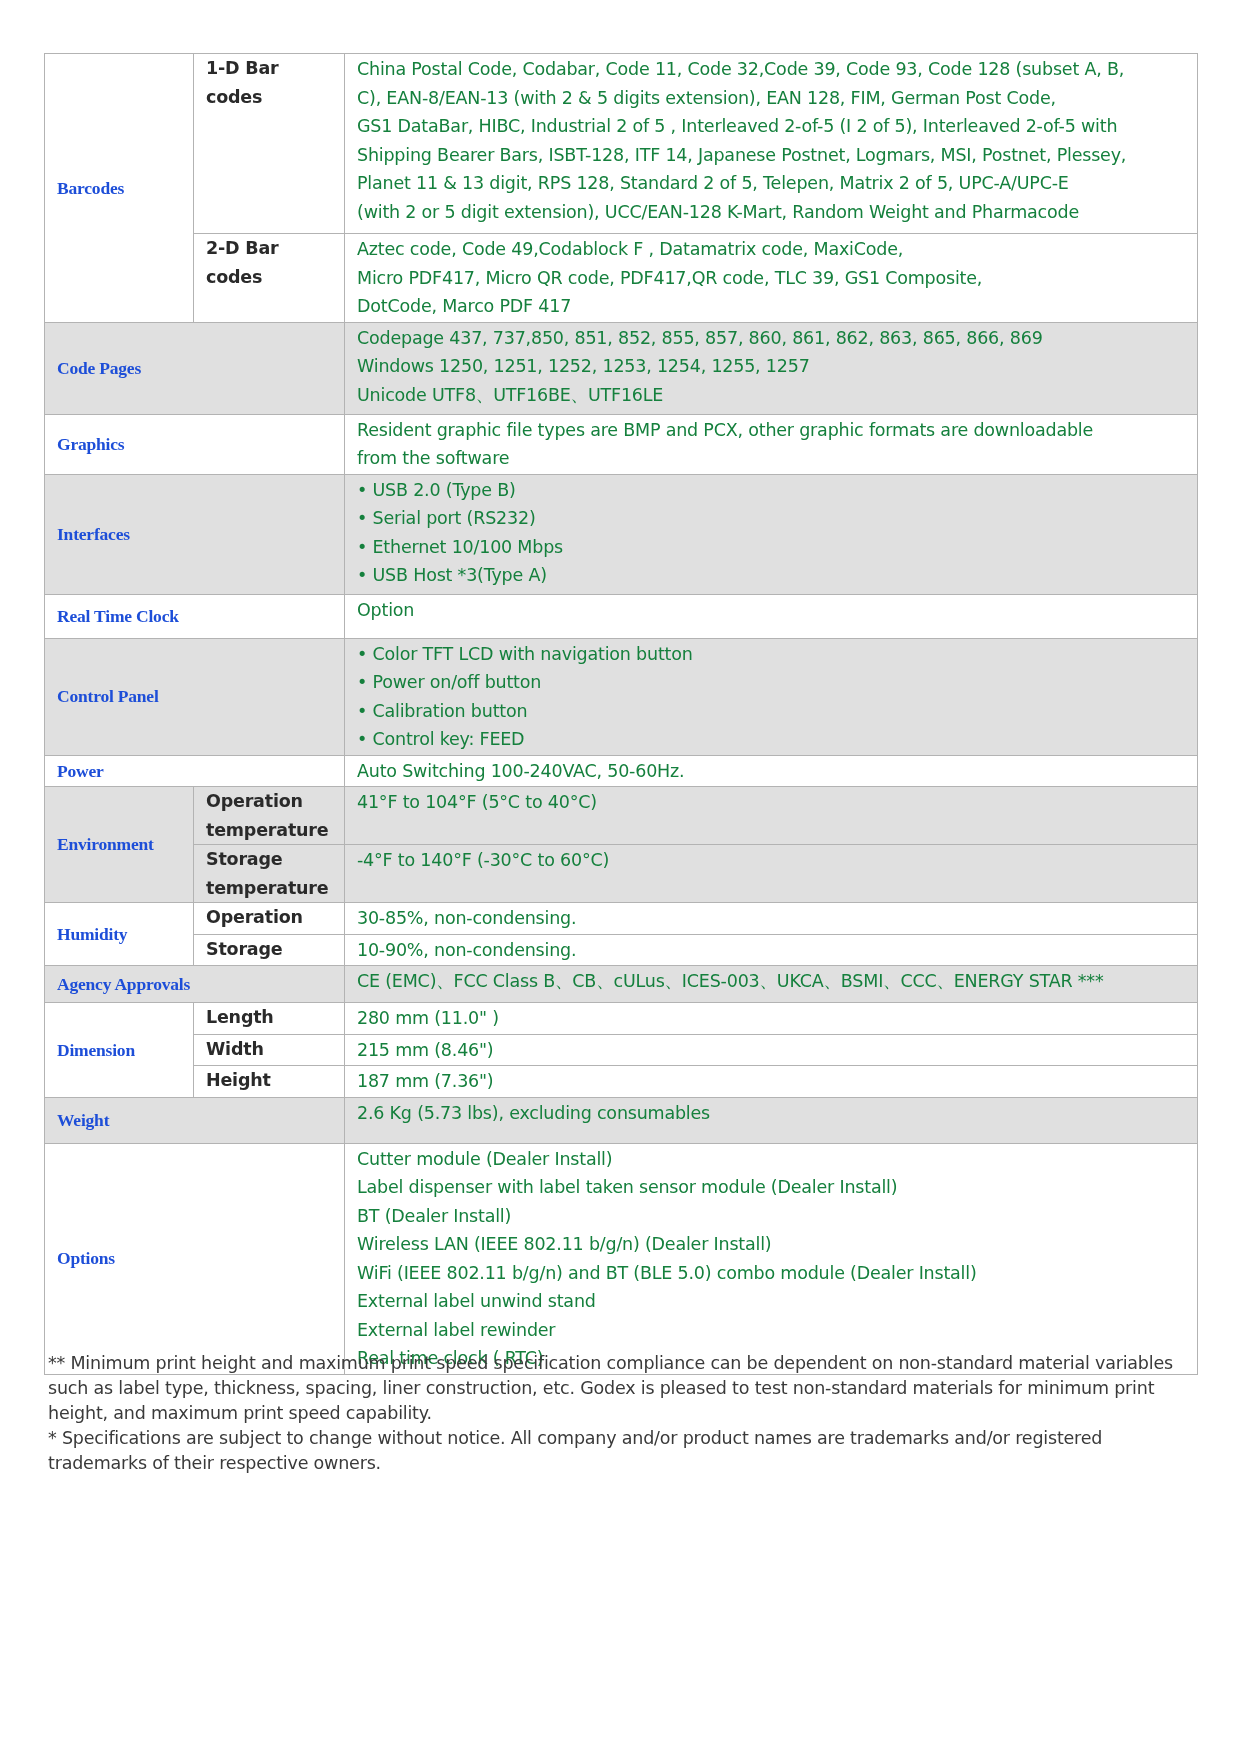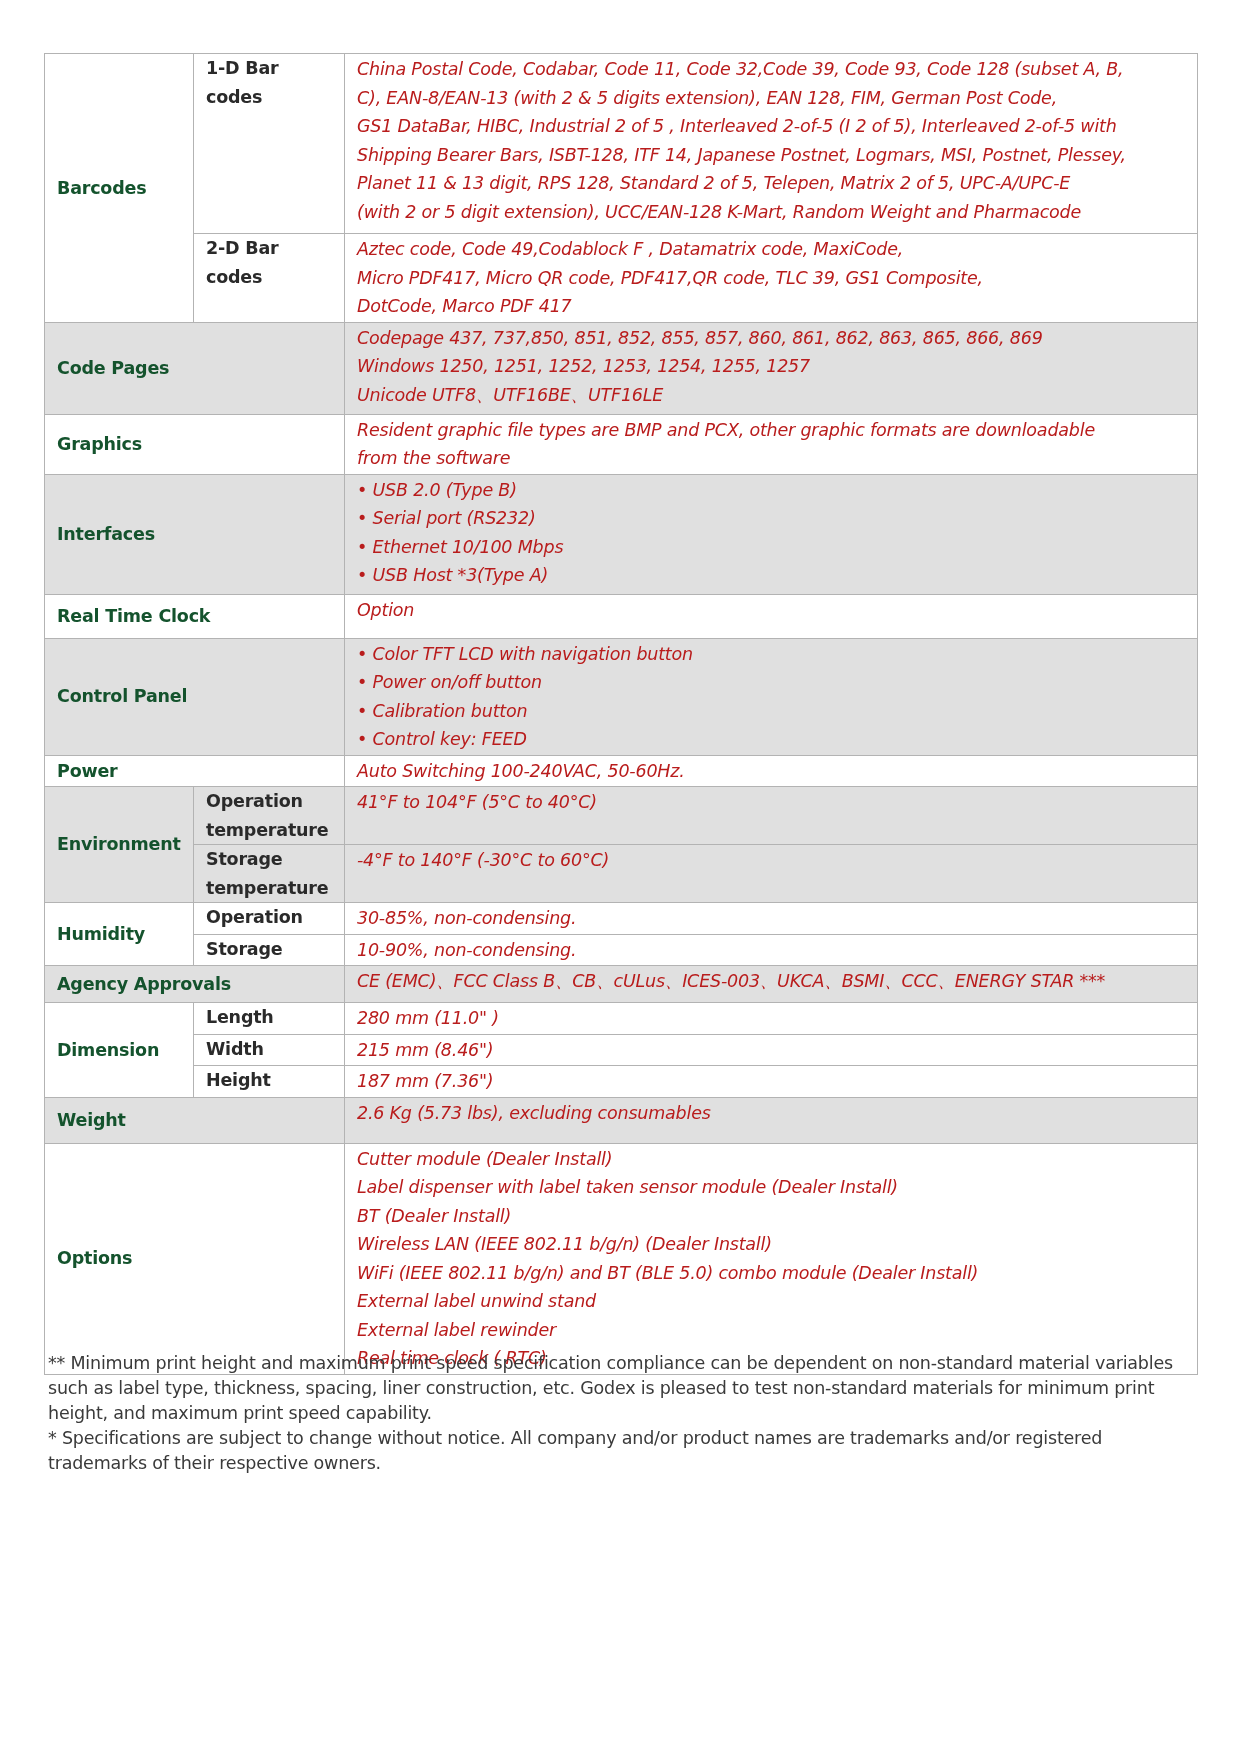--- a/index.html
+++ b/index.html
@@ -3,22 +3,22 @@
 <meta charset="utf-8">
 <style>
   html, body { margin: 0; padding: 0; background: #ffffff; }
   body { width: 1241px; height: 1754px; position: relative; font-family: "DejaVu Sans", sans-serif; color: #2a2a2a; }
   table.spec {
     position: absolute; left: 44px; top: 53px; width: 1153px;
     border-collapse: collapse; table-layout: fixed;
     font-size: 17.5px; letter-spacing: -0.2px;
   }
   table.spec td { border: 1.5px solid #b3b3b3; vertical-align: middle; padding: 0 12px; line-height: 28.5px; }
-  table.spec td.k { font-weight: bold; color: #14532d; }
-  table.spec td.v { color: #b91c1c; vertical-align: top; padding-top: 1px; padding-bottom: 1px; font-style: italic; }
+  table.spec td.k { font-weight: bold; color: #1d4ed8; font-family: Liberation Serif, serif; }
+  table.spec td.v { color: #15803d; vertical-align: top; padding-top: 1px; padding-bottom: 1px; }
   table.spec td.sub { vertical-align: top; font-weight: bold; }
   tr.g td { background: #e0e0e0; }
   tr.w td { background: #ffffff; }
   td.v div { white-space: nowrap; }
   .c1 { width: 149px; } .c2 { width: 151px; } .c3 { width: 853px; }
   .foot { position: absolute; left: 48px; top: 1351px; width: 1150px; font-size: 17.5px; line-height: 25px; color: #3a3a3a; letter-spacing: -0.2px; }
   .foot p { margin: 0; }
   .h-1d { height: 180px; } .h-2d { height: 88px; }
   .h-cp { height: 92px; } .h-gr { height: 58px; } .h-if { height: 120px; }
   .h-rtc { height: 44px; } .h-ctl { height: 114px; } .h-pw { height: 20px; }

